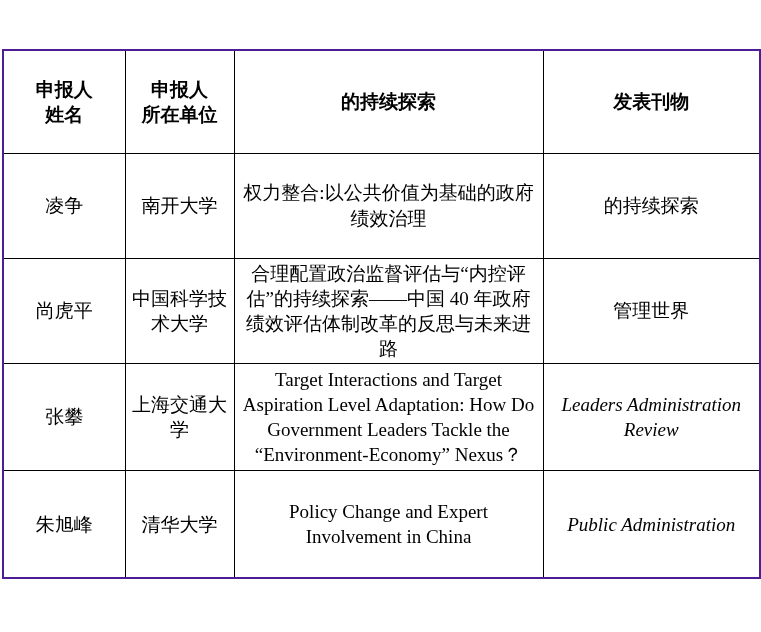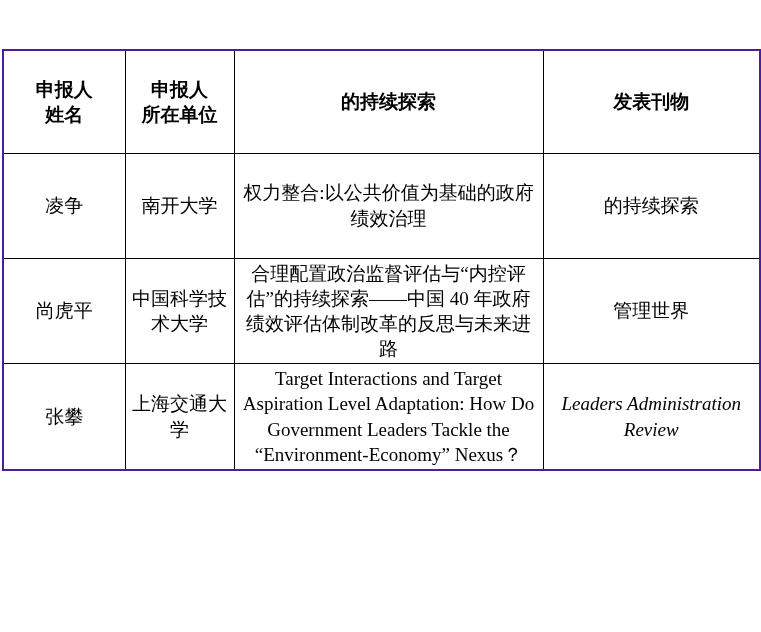--- a/index.html
+++ b/index.html
@@ -78,15 +78,21 @@
         <td>中国科学技术大学</td>
         <td>合理配置政治监督评估与“内控评估”的持续探索——中国 40 年政府绩效评估体制改革的反思与未来进路</td>
         <td>管理世界</td>
       </tr>
       <tr>
         <td>张攀</td>
         <td>上海交通大学</td>
         <td>Target Interactions and Target Aspiration Level Adaptation: How Do Government Leaders Tackle the “Environment-Economy” Nexus？</td>
         <td class="italic">Leaders Administration Review</td>
       </tr>
+      <tr>
+        <td>朱旭峰</td>
+        <td>清华大学</td>
+        <td>Policy Change and Expert Involvement in China</td>
+        <td class="italic">Public Administration</td>
+      </tr>
     </tbody>
   </table>
 </div>
 
 </body></html>

